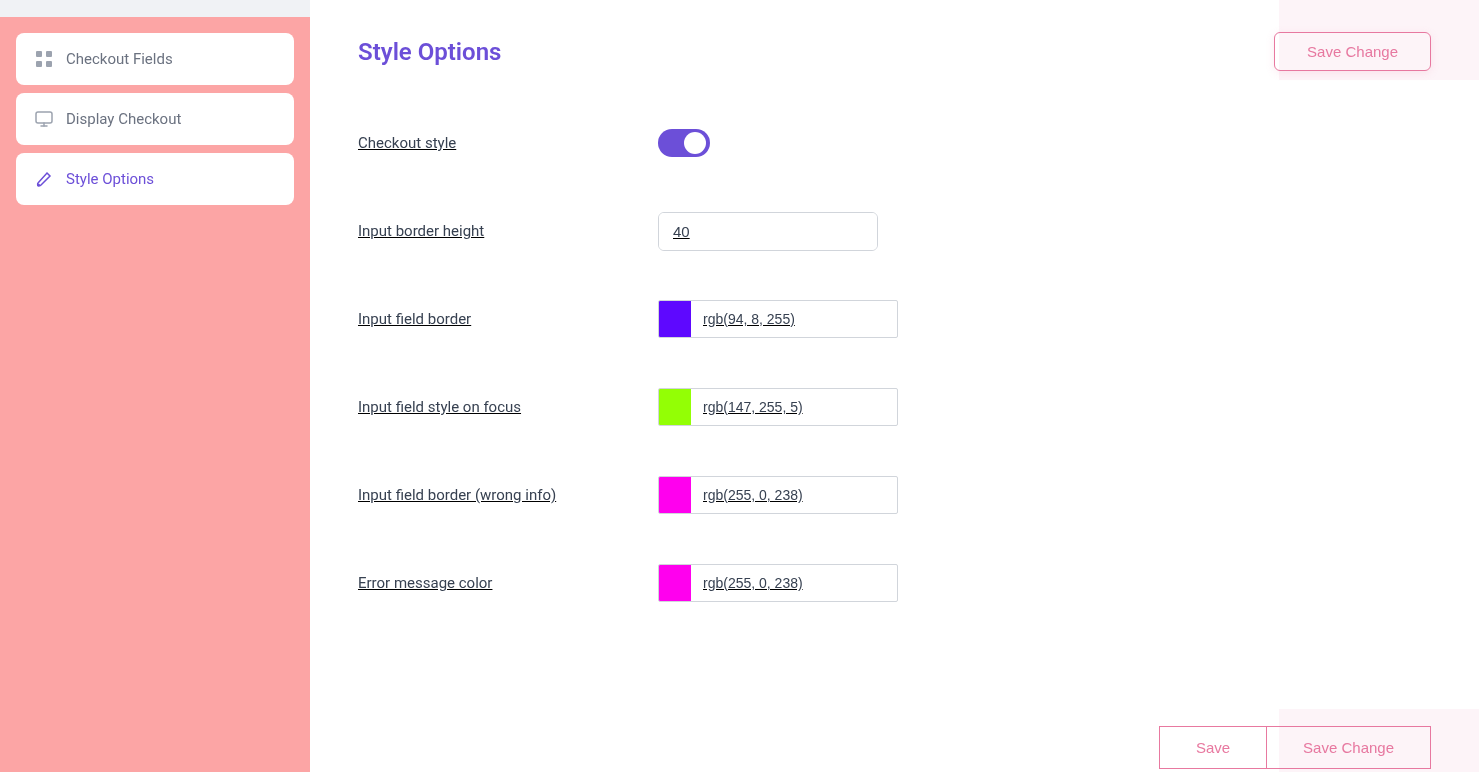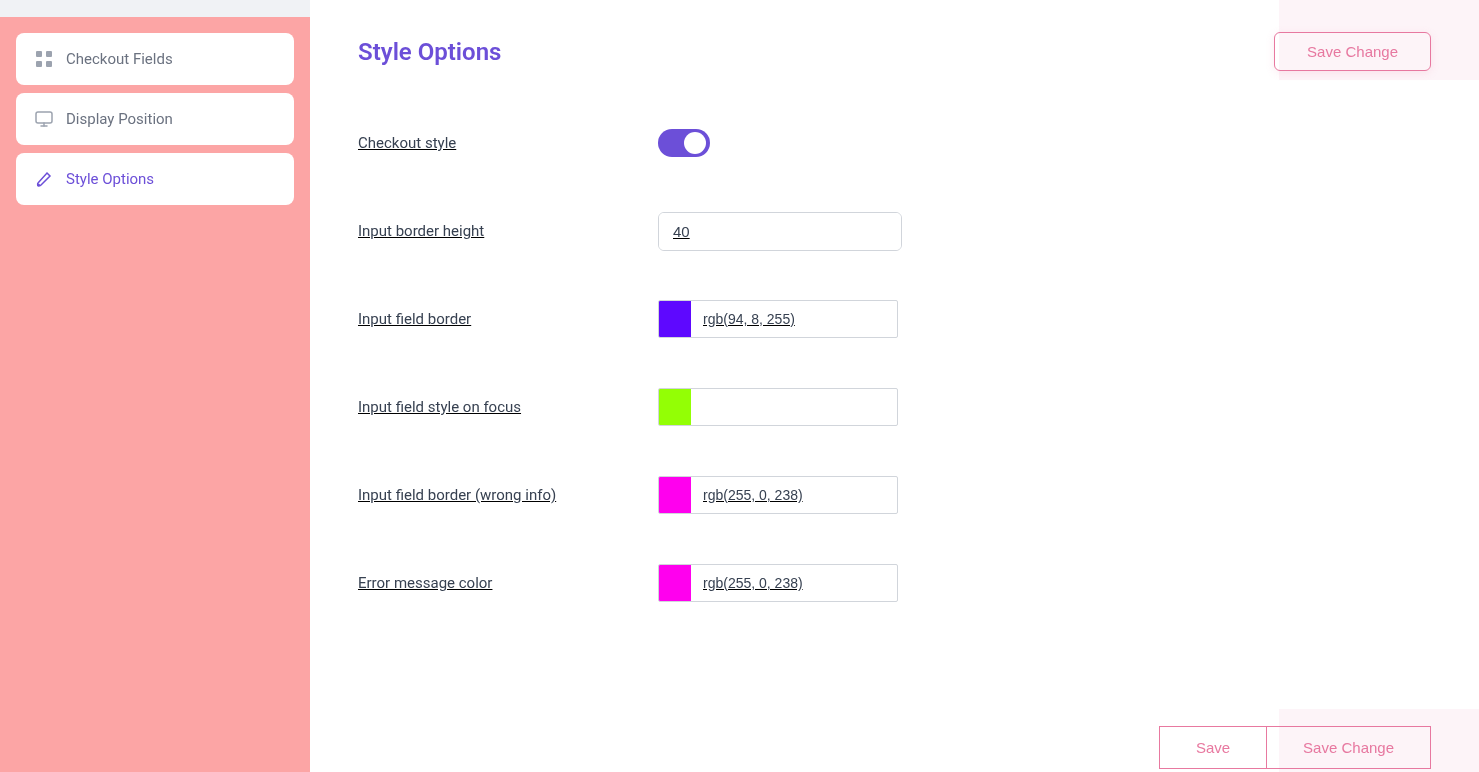--- a/index.html
+++ b/index.html
@@ -133,21 +133,21 @@
       transition: 0.2s;
     }
 
     
     .number-input-wrapper {
       display: flex;
       align-items: center;
       border: 1.5px solid #d1d5db;
       border-radius: 6px;
       overflow: hidden;
-      width: 244px;
+      width: 220px;
     }
 
     .number-input {
       flex: 1;
       border: none;
       outline: none;
       padding: 10px 14px;
       font-size: 15px;
       color: #374151;
       background: #fff;
@@ -258,21 +258,21 @@
   </div>
 
   <div class="sidebar-item">
     <span class="icon">
       <svg width="18" height="18" viewBox="0 0 18 18" fill="none" xmlns="http://www.w3.org/2000/svg">
         <rect x="1" y="2" width="16" height="11" rx="2" stroke="#9ca3af" stroke-width="1.5" fill="none"></rect>
         <line x1="6" y1="16" x2="12" y2="16" stroke="#9ca3af" stroke-width="1.5" stroke-linecap="round"></line>
         <line x1="9" y1="13" x2="9" y2="16" stroke="#9ca3af" stroke-width="1.5" stroke-linecap="round"></line>
       </svg>
     </span>
-    <span>Display Position</span>
+    <span>Display Checkout</span>
   </div>
 
   <div class="sidebar-item active">
     <span class="icon">
       <svg width="18" height="18" viewBox="0 0 18 18" fill="none" xmlns="http://www.w3.org/2000/svg">
         <path d="M12 3L15 6L6 15C5 16 3.5 16 3 15.5C2.5 15 2.5 13.5 3 13L12 3Z" stroke="#6c4fd8" stroke-width="1.5" fill="none"></path>
         <circle cx="3.5" cy="15" r="1.5" fill="#6c4fd8"></circle>
       </svg>
     </span>
     <span>Style Options</span>
@@ -313,20 +313,21 @@
         <input class="color-text" type="text" value="rgb(94, 8, 255)" style="">
       </div>
     </div>
   </div>
 
   <div class="form-row">
     <span class="form-label">Input field style on focus</span>
     <div class="form-control">
       <div class="color-input-wrapper">
         <div class="color-swatch" style="background: #93ff05;"></div>
+        <input class="color-text" type="text" value="rgb(147, 255, 5)" style="">
       </div>
     </div>
   </div>
 
   <div class="form-row">
     <span class="form-label">Input field border (wrong info)</span>
     <div class="form-control">
       <div class="color-input-wrapper">
         <div class="color-swatch" style="background: #ff00ee;"></div>
         <input class="color-text" type="text" value="rgb(255, 0, 238)" style="">

